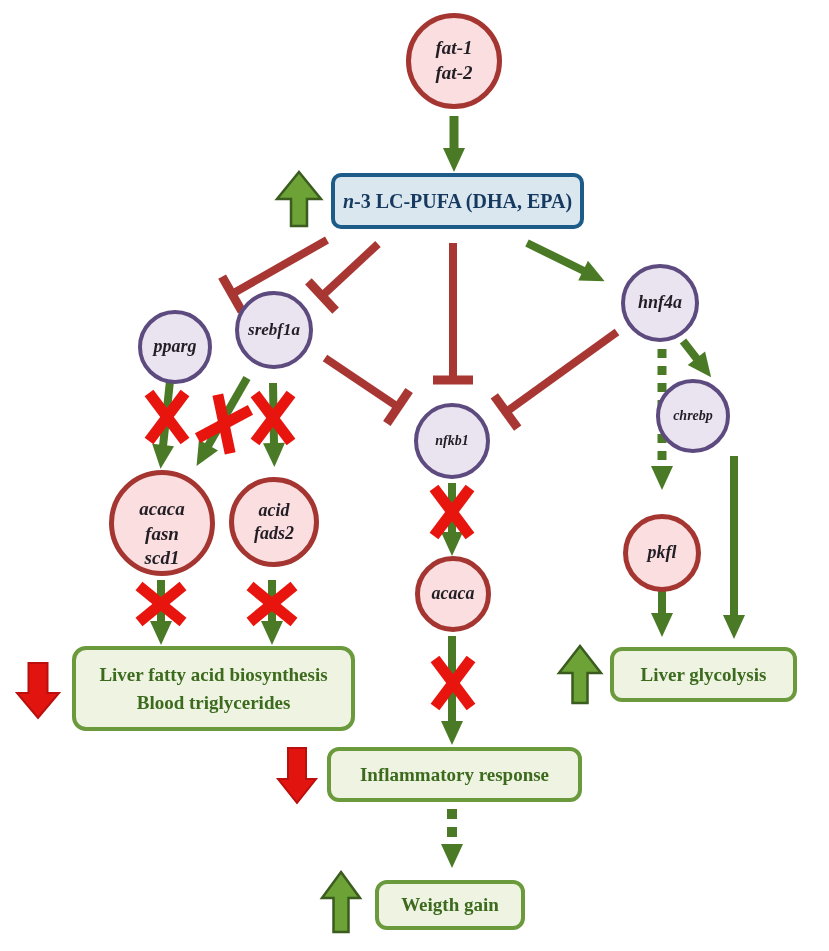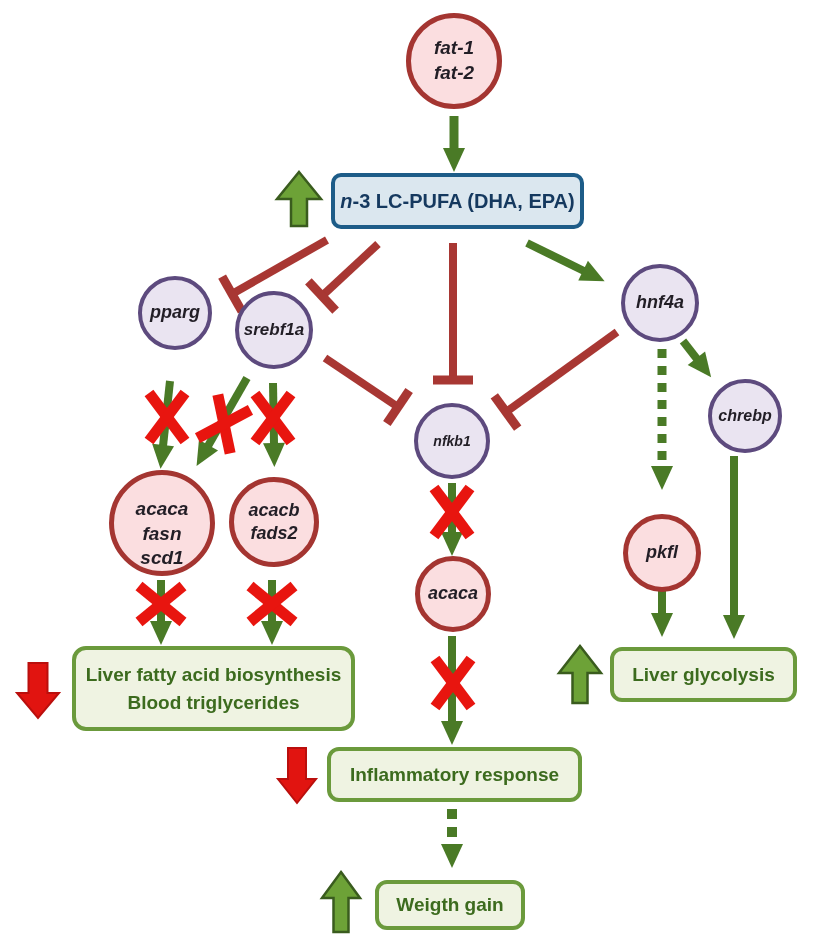--- a/index.html
+++ b/index.html
@@ -1,18 +1,18 @@
 <!DOCTYPE html>
 <html style="--redBorder: #a43531; --pinkFill: #fbdee0; --purpleBorder: #5d4a7e; --purpleFill: #eae4f1; --blueBorder: #1d5c88; --blueFill: #dbe7ef; --blueText: #15395f; --greenBorder: #6b9a3c; --greenFill: #eff3e2; --greenText: #3c6b1e; --arrowGreen: #4a7a26; --blockGreen: #6da237; --blockGreenBorder: #3a5c1e; --inhibitRed: #a83733; --brightRed: #e8150f; --blockRed: #e11410;"><head>
 <meta charset="utf-8">
 <style>
   html,body { margin:0; padding:0; background:#ffffff; }
   .stage {
     position:relative; width:829px; height:951px; background:#ffffff;
-    font-family:Liberation Sans, sans-serif; overflow:hidden;border-radius:17px;
+    font-family:Liberation Serif, serif; overflow:hidden;border-radius:17px;
   }
   svg.connectors { position:absolute; left:0; top:0; z-index:1; }
   .node { position:absolute; z-index:2; box-sizing:border-box;
     display:flex; align-items:center; justify-content:center;
     text-align:center; font-weight:bold; }
   .circle { border-radius:50%; font-style:italic; color:#221e26;
     white-space:pre-line; line-height:1.3; }
   .c-red    { border:5px solid var(--redBorder,#a43531);  background:var(--pinkFill,#fbdee0); }
   .c-purple { border:4px solid var(--purpleBorder,#5d4a7e); background:var(--purpleFill,#eae4f1); }
   .box { border-radius:12px; white-space:pre-line; line-height:1.45; }
@@ -107,48 +107,48 @@
 
   <div class="node circle c-red" style="left:406px;top:13px;width:96px;height:96px;font-size:19px;">
     <span>fat-1
 fat-2</span>
   </div>
 
   <div class="node box b-blue" style="left:331px;top:173px;width:253px;height:56px;">
     <div><span class="it">n</span><span>-3 LC-PUFA (DHA, EPA)</span></div>
   </div>
 
-  <div class="node circle c-purple" style="left:138px;top:276px;width:74px;height:74px;font-size:18px;">
+  <div class="node circle c-purple" style="left:138px;top:310px;width:74px;height:74px;font-size:18px;">
     <span>pparg</span>
   </div>
 
   <div class="node circle c-purple" style="left:235px;top:291px;width:78px;height:78px;font-size:17px;">
     <span>srebf1a</span>
   </div>
 
   <div class="node circle c-purple" style="left:621px;top:264px;width:78px;height:78px;font-size:18px;">
     <span>hnf4a</span>
   </div>
 
   <div class="node circle c-purple" style="left:414px;top:403px;width:76px;height:76px;font-size:14px;">
     <span>nfkb1</span>
   </div>
 
-  <div class="node circle c-purple" style="left:708px;top:379px;width:74px;height:74px;font-size:16px;">
+  <div class="node circle c-purple" style="left:656px;top:379px;width:74px;height:74px;font-size:14px;">
     <span>chrebp</span>
   </div>
 
   <div class="node circle c-red" style="left:109px;top:470px;width:106px;height:106px;font-size:19px;align-items:flex-end;">
     <span>acaca
 fasn
 scd1</span>
   </div>
 
   <div class="node circle c-red" style="left:229px;top:477px;width:90px;height:90px;font-size:18px;">
-    <span>acacb
+    <span>acid
 fads2</span>
   </div>
 
   <div class="node circle c-red" style="left:623px;top:514px;width:78px;height:78px;font-size:18px;">
     <span>pkfl</span>
   </div>
 
   <div class="node circle c-red" style="left:415px;top:556px;width:76px;height:76px;font-size:18px;">
     <span>acaca</span>
   </div>

